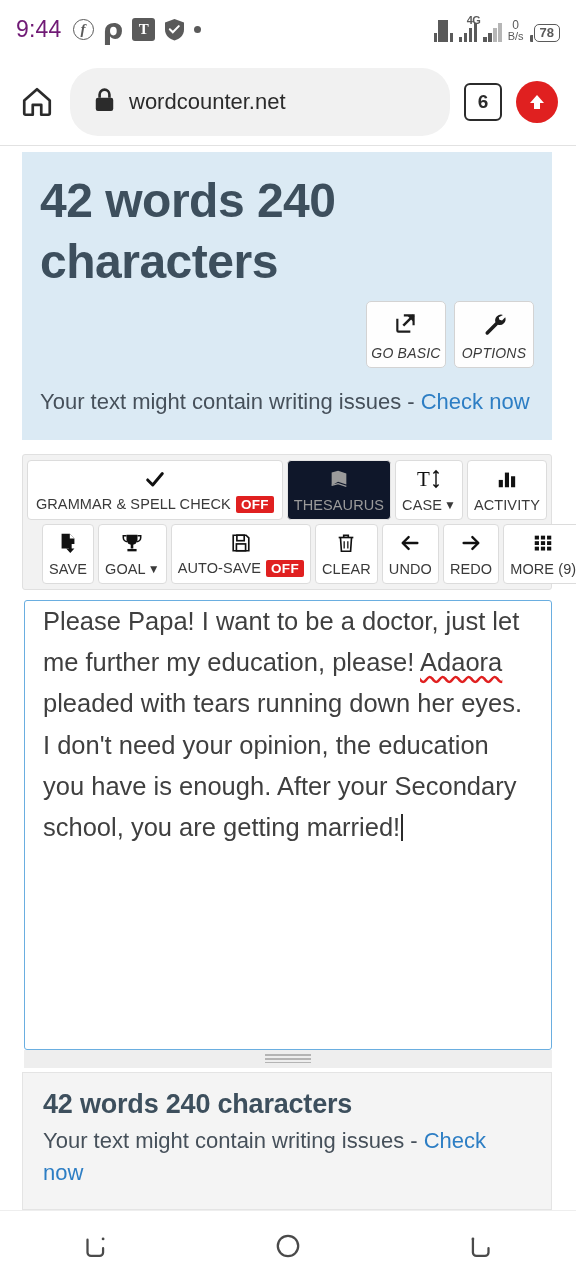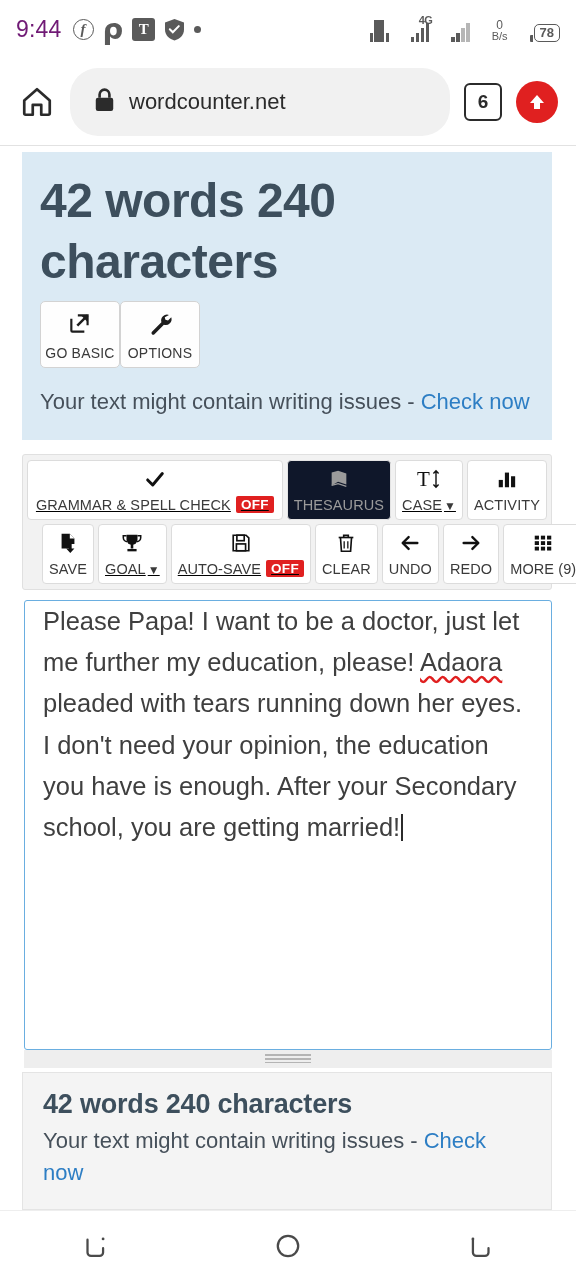--- a/index.html
+++ b/index.html
@@ -12,21 +12,21 @@
   .phone { position: relative; width: 576px; height: 1280px; background:#fff; }
 
   
   .statusbar {
     height: 58px; display: flex; align-items: center;
     padding: 0 16px; color: #4a4a4a; background: #fff;
   }
   .sb-time { font-size: 23px; color:#701a75; letter-spacing:.2px; }
   .sb-left-icons { display:flex; align-items:center; gap:9px; margin-left:11px; }
   .sb-spacer { flex: 1; }
-  .sb-right { display:flex; align-items:flex-end; gap:22px; }
+  .sb-right { display:flex; align-items:flex-end; gap:6px; }
   .ico-fb {
     width:21px;height:21px;border:1.8px solid #5a5a5a;border-radius:50%;
     font-family:"Liberation Serif",serif;font-size:15px;font-style:italic;
     display:flex;align-items:center;justify-content:center;color:#5a5a5a;font-weight:bold;
   }
   .ico-p {
     font-size:29px; line-height:.78; color:#5a5a5a; font-weight:bold;
     font-family:"DejaVu Sans", sans-serif;
   }
   .ico-t {
@@ -83,21 +83,21 @@
 
   .blue-panel {
     margin: 6px 24px 0 22px;
     background:#dbeaf4;
     padding: 18px 18px 22px 18px;
   }
   .bp-title {
     font-size: 48px; font-weight: bold; color:#3d4f5d; line-height:1.28;
     letter-spacing:-.5px;
   }
-  .bp-btnrow { display:flex; justify-content:flex-start; margin-top:8px; }
+  .bp-btnrow { display:flex; justify-content:flex-end; gap:8px; margin-top:8px;font-style:italic; }
   .bp-btn {
     background:#fefefe; border:1px solid #d3d3d3; border-radius:5px;
     width:80px; padding:8px 4px 6px 4px;
     display:flex;flex-direction:column;align-items:center;gap:5px;
   }
   .bp-btn .lbl { font-size:14px; color:#3a3a3a; letter-spacing:.2px; }
   .bp-note {
     margin-top:18px; font-size:22px; line-height:1.45; color:#46505a;
   }
   .bp-note a { color:#2d7ec4; text-decoration:none; }
@@ -115,21 +115,21 @@
     gap:6px; min-height:58px;
   }
   .tb-btn.flat { background:#0f172a; border-color:#e4e4e4; }
   .tb-btn .lbl { font-size:14.5px; color:#3a3a3a; white-space:nowrap; letter-spacing:.1px; }
   .tb-btn.flat .lbl, .tb-btn.flat .ic { color:#9b9b9b; }
   .tb-btn .ic { color:#252525; display:flex; align-items:center; justify-content:center; height:22px;}
   .badge-off {
     background:#e02020; color:#fff; font-size:13.5px; font-weight:bold;
     padding:1px 5px; border-radius:2px; margin-left:5px; letter-spacing:.3px;
   }
-  .lblrow { display:flex; align-items:flex-end;text-decoration:underline; }
+  .lblrow { display:flex; align-items:center; }
   .grow { flex:1; }
 
   .editor {
     margin: 10px 24px 0 24px;
     border:1.5px solid #6aaee0; border-radius:3px; background:#fff;
     height: 450px; padding: 0 18px;
     font-size: 25.5px; line-height: 1.62; color:#3f3f3f;
   }
   .sq-underline {
     text-decoration: underline wavy #e02020;

